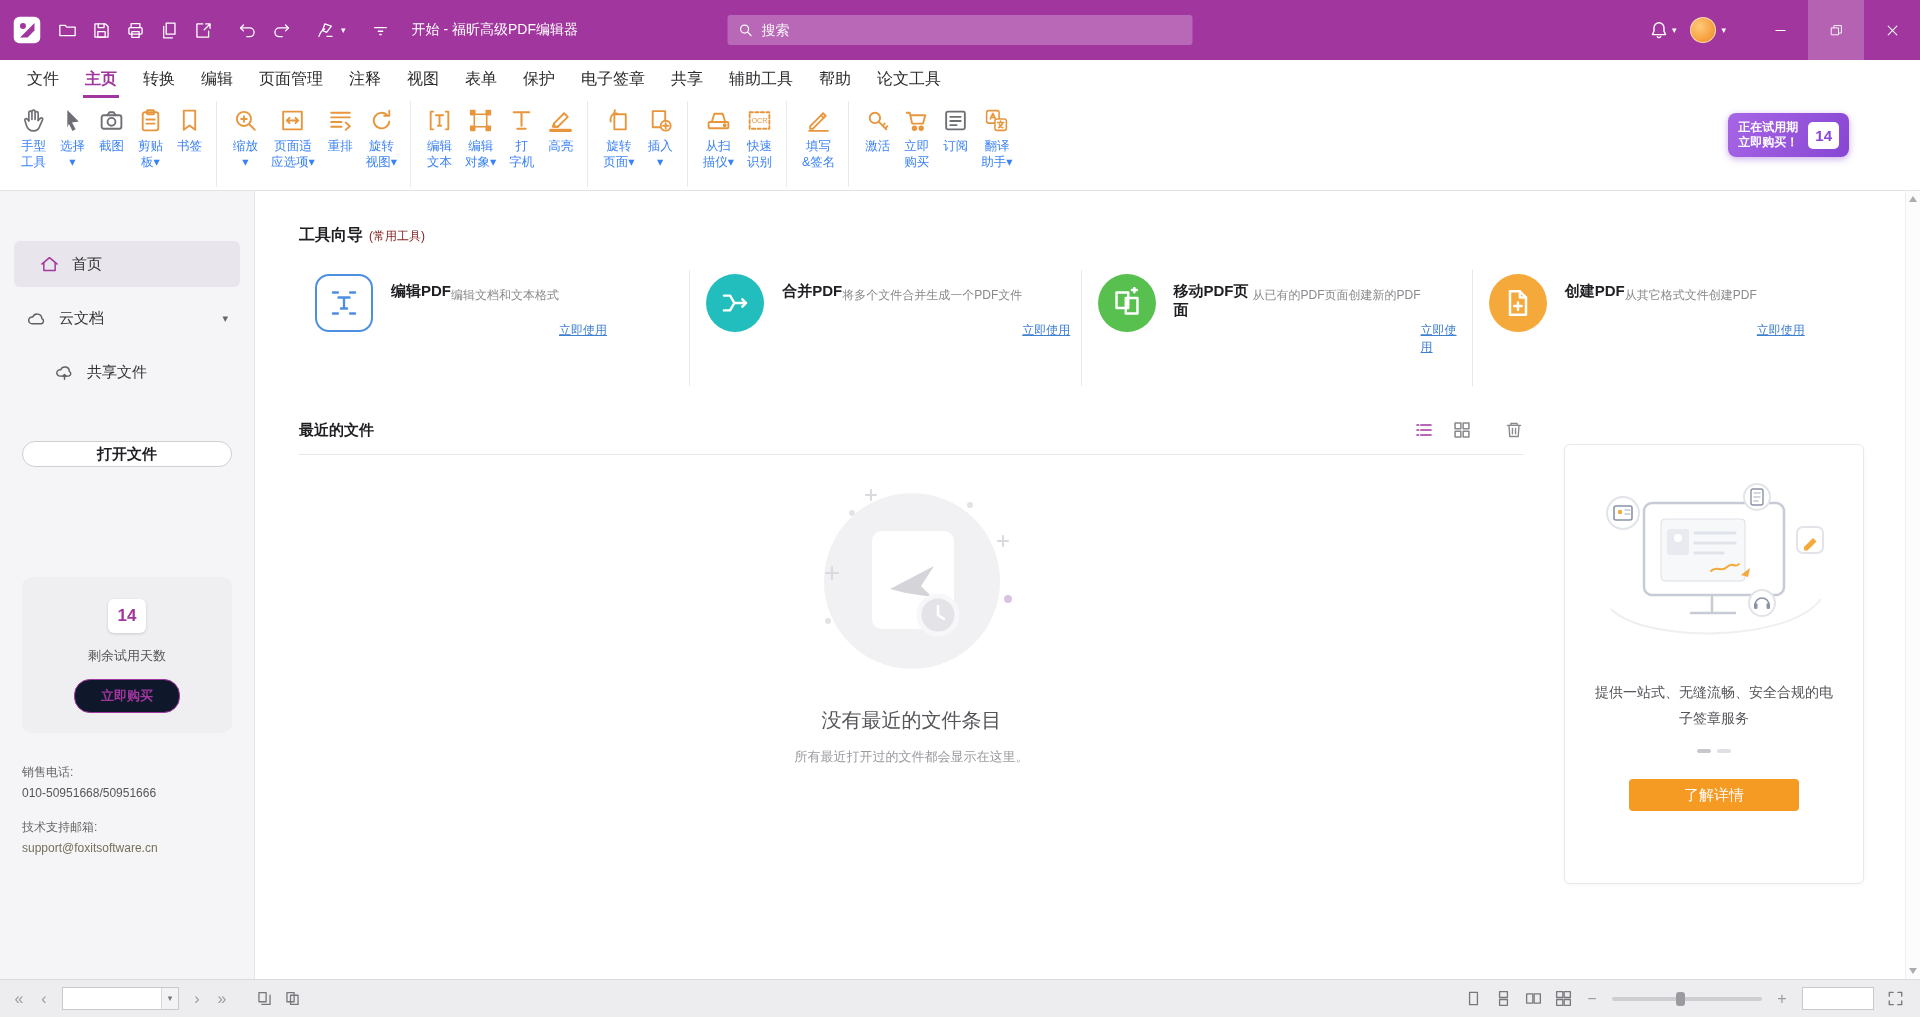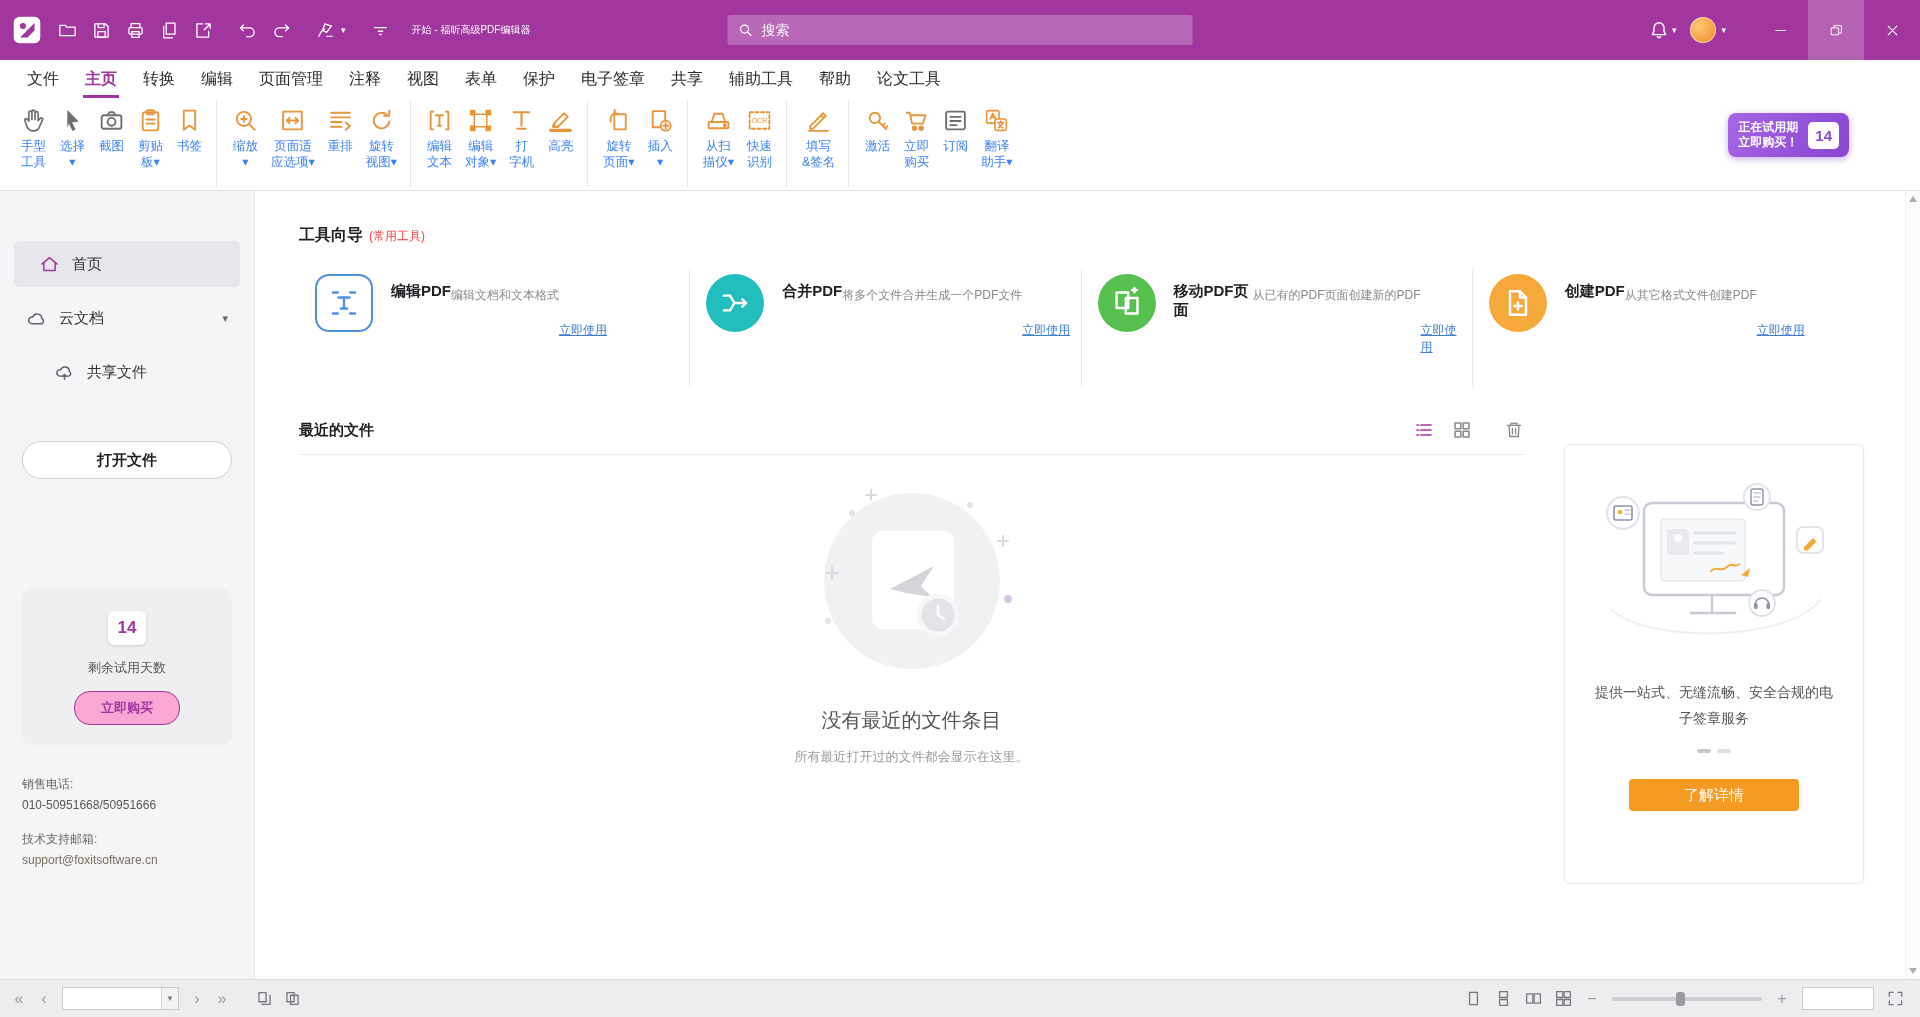--- a/index.html
+++ b/index.html
@@ -9,21 +9,21 @@
   .icon-slot{display:inline-flex;align-items:center;justify-content:center;line-height:1;}
   .icon-slot svg{display:block;}
 
   
   .titlebar{height:60px;background:#A1369E;display:flex;align-items:center;position:relative;color:#fff;flex:0 0 60px;}
   .logo{width:30px;height:30px;margin-left:12px;cursor:pointer;}
   .tb-tools{display:flex;align-items:center;gap:15px;margin-left:16px;}
   .tb{width:19px;height:19px;color:#fff;cursor:pointer;}
   .gap{margin-left:10px;}
   .mini-caret{color:#fff;font-size:9px;margin-left:-9px;cursor:pointer;}
-  .win-title{font-size:10px;color:#fff;margin-left:22px;white-space:nowrap;}
+  .win-title{font-size:14px;color:#fff;margin-left:22px;white-space:nowrap;}
   .search{position:absolute;left:50%;top:15px;transform:translateX(-50%);width:465px;height:30px;background:rgba(255,255,255,.25);border-radius:3px;display:flex;align-items:center;padding:0 10px;cursor:text;}
   .search .s{width:16px;height:16px;color:#fff;margin-right:8px;}
   .search input{flex:1;background:transparent;border:none;outline:none;color:#fff;font-size:14px;font-family:inherit;}
   .search input::placeholder{color:rgba(255,255,255,.92);}
   .tb-right{margin-left:auto;display:flex;align-items:center;height:100%;}
   .bell{width:20px;height:20px;color:#fff;cursor:pointer;}
   .avatar{width:26px;height:26px;border-radius:50%;background:radial-gradient(circle at 35% 35%,#FFC97A,#F08A1D);border:1px solid rgba(255,255,255,.6);margin-left:14px;cursor:pointer;}
   .win-btn{width:56px;height:60px;display:flex;align-items:center;justify-content:center;cursor:pointer;}
   .win-btn .icon-slot{width:15px;height:15px;color:#fff;}
   .win-btn.hl{background:rgba(255,255,255,.22);}
@@ -49,34 +49,34 @@
 
   
   .bodyarea{flex:1;display:flex;min-height:0;position:relative;background:#fff;}
   .sidebar{width:255px;min-width:255px;background:#F5F5F7;border-right:1px solid #E6E6EA;padding-top:50px;display:flex;flex-direction:column;}
   .side-item{display:flex;align-items:center;height:46px;margin:0 14px 8px;padding:0 12px;border-radius:6px;font-size:15px;color:#333;cursor:pointer;}
   .side-item.active{background:#E8E6EC;padding-left:25px;}
   .side-item.indent{padding-left:40px;}
   .side-icon{width:21px;height:21px;margin-right:12px;color:#5F5F66;}
   .side-item.active .side-icon{color:#A1369E;}
   .side-caret{margin-left:auto;color:#666;font-size:11px;}
-  .open-file-btn{margin:38px 22px 0;height:38px;background:#fff;border:1px solid #CFCFD4;border-radius:19px;font-weight:bold;font-size:15px;color:#1f1f23;display:flex;align-items:center;justify-content:center;cursor:pointer;}
+  .open-file-btn{margin:38px 22px 0;height:26px;background:#fff;border:1px solid #CFCFD4;border-radius:19px;font-weight:bold;font-size:15px;color:#1f1f23;display:flex;align-items:center;justify-content:center;cursor:pointer;}
   .trial-card{margin:110px 22px 0;background:#EFEFF2;border-radius:10px;padding:22px 0 20px;text-align:center;}
   .trial-days{width:38px;height:34px;background:#fff;border-radius:6px;box-shadow:0 1px 3px rgba(0,0,0,.15);color:#A1369E;font-weight:bold;font-size:17px;line-height:34px;margin:0 auto;}
   .trial-label{font-size:13px;color:#555;margin-top:14px;}
-  .trial-buy{display:inline-block;margin-top:14px;border:1px solid #A1369E;color:#A1369E;background:#f9a8d4;border-radius:16px;font-size:13px;font-weight:bold;padding:7px 26px;cursor:pointer;font-family:inherit;}
+  .trial-buy{display:inline-block;margin-top:14px;border:1px solid #A1369E;color:#A1369E;background:#0f172a;border-radius:16px;font-size:13px;font-weight:bold;padding:7px 26px;cursor:pointer;font-family:inherit;}
   .contact{margin:30px 22px 0;font-size:12px;color:#666;line-height:18px;}
   .contact .blk{margin-bottom:16px;}
   .contact .val{margin-top:3px;color:#555;}
   .contact .mail{color:#75705A;}
 
   
   .content{flex:1;background:#fff;padding:34px 56px 0 44px;position:relative;overflow:hidden;}
   .tools-header{font-size:16px;font-weight:bold;color:#1f1f23;}
-  .tools-note{font-size:12px;color:#ef4444;font-weight:normal;margin-left:6px;}
+  .tools-note{font-size:12px;color:#7f1d1d;font-weight:normal;margin-left:6px;}
   .tools-row{display:flex;margin-top:22px;}
   .tool-card{flex:1;display:flex;padding:6px 10px 0 16px;position:relative;min-height:152px;}
   .tool-card:not(:last-child)::after{content:"";position:absolute;right:0;top:2px;height:116px;width:1px;background:#E8E8EB;}
   .tool-icon{width:58px;height:58px;min-width:58px;display:flex;align-items:center;justify-content:center;margin-right:18px;}
   .tool-icon .icon-slot{width:32px;height:32px;}
   .tool-icon.circle{border-radius:50%;}
   .tool-icon.square{border-radius:14px;border:2px solid;}
   .tool-body{display:flex;align-items:flex-start;}
   .tool-title{font-size:15px;font-weight:bold;color:#1f1f23;margin-top:8px;}
   .tool-desc{font-size:12px;color:#8a8a8e;margin-top:13px;white-space:nowrap;}

